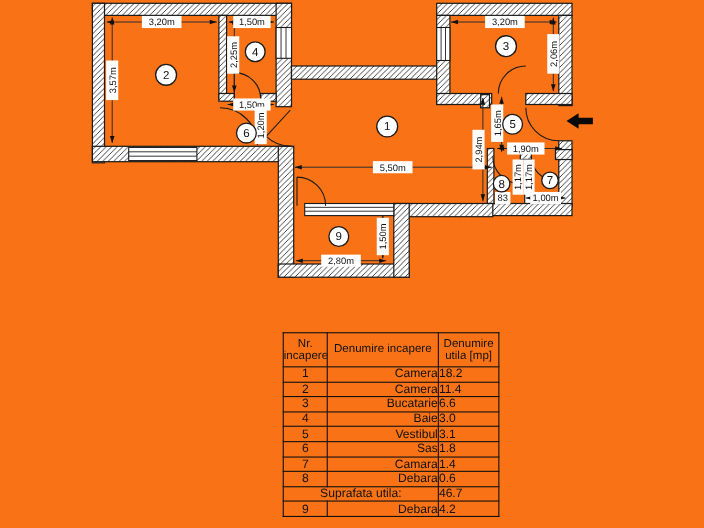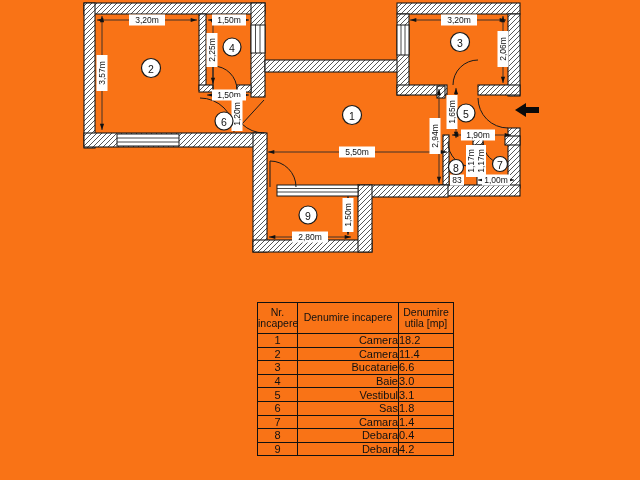--- a/index.html
+++ b/index.html
@@ -322,21 +322,25 @@
       <td class="c-area">1.8</td>
     </tr>
     <tr>
       <td class="c-nr">7</td>
       <td class="c-name">Camara</td>
       <td class="c-area">1.4</td>
     </tr>
     <tr>
       <td class="c-nr">8</td>
       <td class="c-name">Debara</td>
-      <td class="c-area">0.4</td>
+      <td class="c-area">0.6</td>
+    </tr>
+    <tr>
+      <td class="c-total" colspan="2">Suprafata utila:</td>
+      <td class="c-area">46.7</td>
     </tr>
     <tr>
       <td class="c-nr">9</td>
       <td class="c-name">Debara</td>
       <td class="c-area">4.2</td>
     </tr>
   </tbody>
     </table>
 
 </div>

